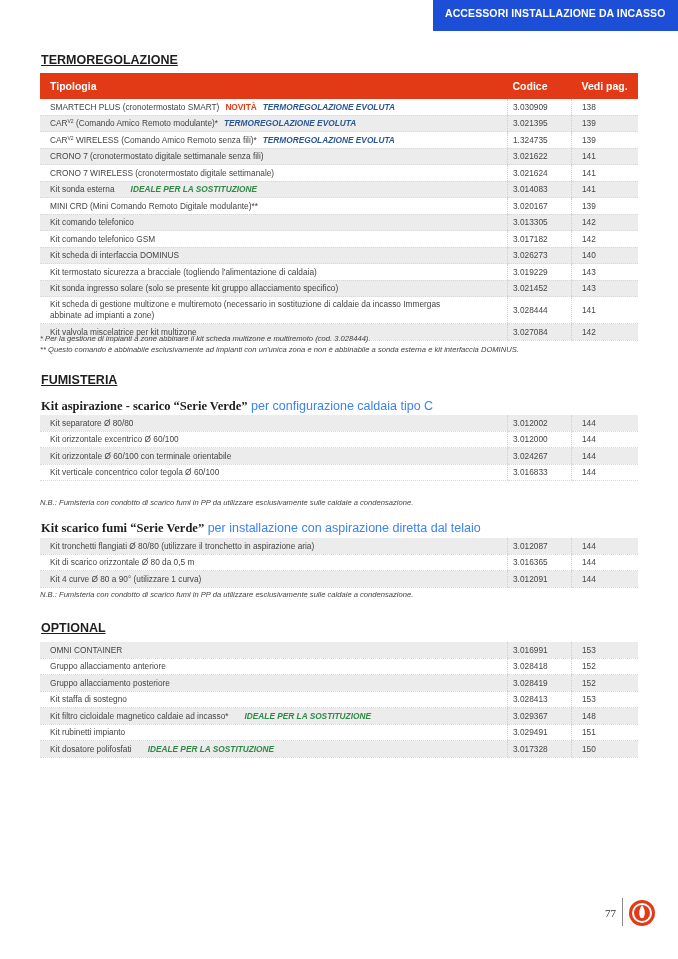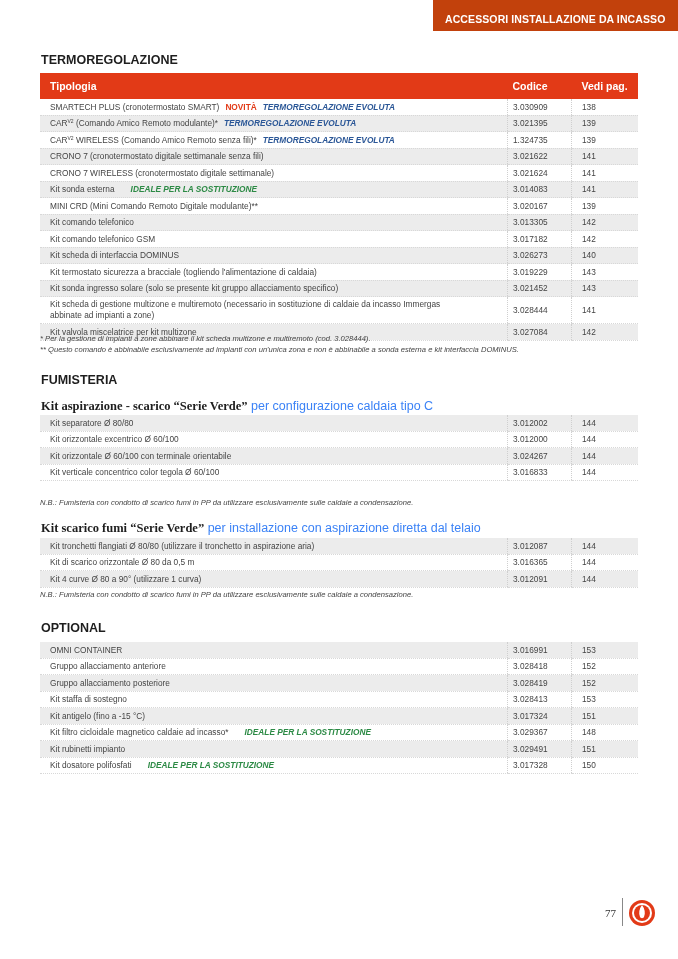--- a/index.html
+++ b/index.html
@@ -3,28 +3,29 @@
 <meta charset="utf-8">
 <style>
   html, body { margin: 0; padding: 0; }
   body {
     width: 678px; height: 959px; background: #ffffff; position: relative; overflow: hidden;
     font-family: "DejaVu Sans Condensed", "DejaVu Sans", sans-serif;
     color: #3a3a3a;
   }
   .top-banner {
     position: absolute; left: 433px; top: 0; width: 245px; height: 31px;
-    background: #c2410c; color: #fff; font-size: 10.5px; font-weight: bold;
+    background: #1d4ed8; color: #fff; font-size: 10.5px; font-weight: bold;
     font-family: "Liberation Sans", sans-serif;
-    display: flex; align-items: flex-end; padding: 0 12px 6px 12px; box-sizing: border-box;
+    display: flex; align-items: center; padding: 0 12px 6px 12px; box-sizing: border-box;
     letter-spacing: 0.1px;
   }
   .section-title {
     position: absolute; left: 41px; font-size: 12.5px; font-weight: bold; color: #1e1e1e;
     font-family: "Liberation Sans", sans-serif;
+    text-decoration: underline;
   }
   .sub-title {
     position: absolute; left: 41px; font-size: 12.5px; color: #1e1e1e;
     font-family: "Liberation Sans", sans-serif; white-space: nowrap;
   }
   .sub-title b { font-weight: bold; font-family: Liberation Serif, serif; }
   .sub-title span.light { color: #3b82f6; font-weight: normal; }
   table.tbl {
     position: absolute; left: 40px; width: 598px; border-collapse: collapse;
     font-family: "Liberation Sans", sans-serif; font-size: 8.3px; color: #444;
@@ -219,25 +220,20 @@
     <td>Gruppo allacciamento posteriore</td>
     <td class="code">3.028419</td>
     <td class="pg">152</td>
   </tr>
   <tr>
     <td>Kit staffa di sostegno</td>
     <td class="code">3.028413</td>
     <td class="pg">153</td>
   </tr>
   <tr>
-    <td>Kit antigelo (fino a -15 °C)</td>
-    <td class="code">3.017324</td>
-    <td class="pg">151</td>
-  </tr>
-  <tr>
     <td><span>Kit filtro cicloidale magnetico caldaie ad incasso*</span><span class="tag-ideal">IDEALE PER LA SOSTITUZIONE</span></td>
     <td class="code">3.029367</td>
     <td class="pg">148</td>
   </tr>
   <tr>
     <td>Kit rubinetti impianto</td>
     <td class="code">3.029491</td>
     <td class="pg">151</td>
   </tr>
   <tr>

